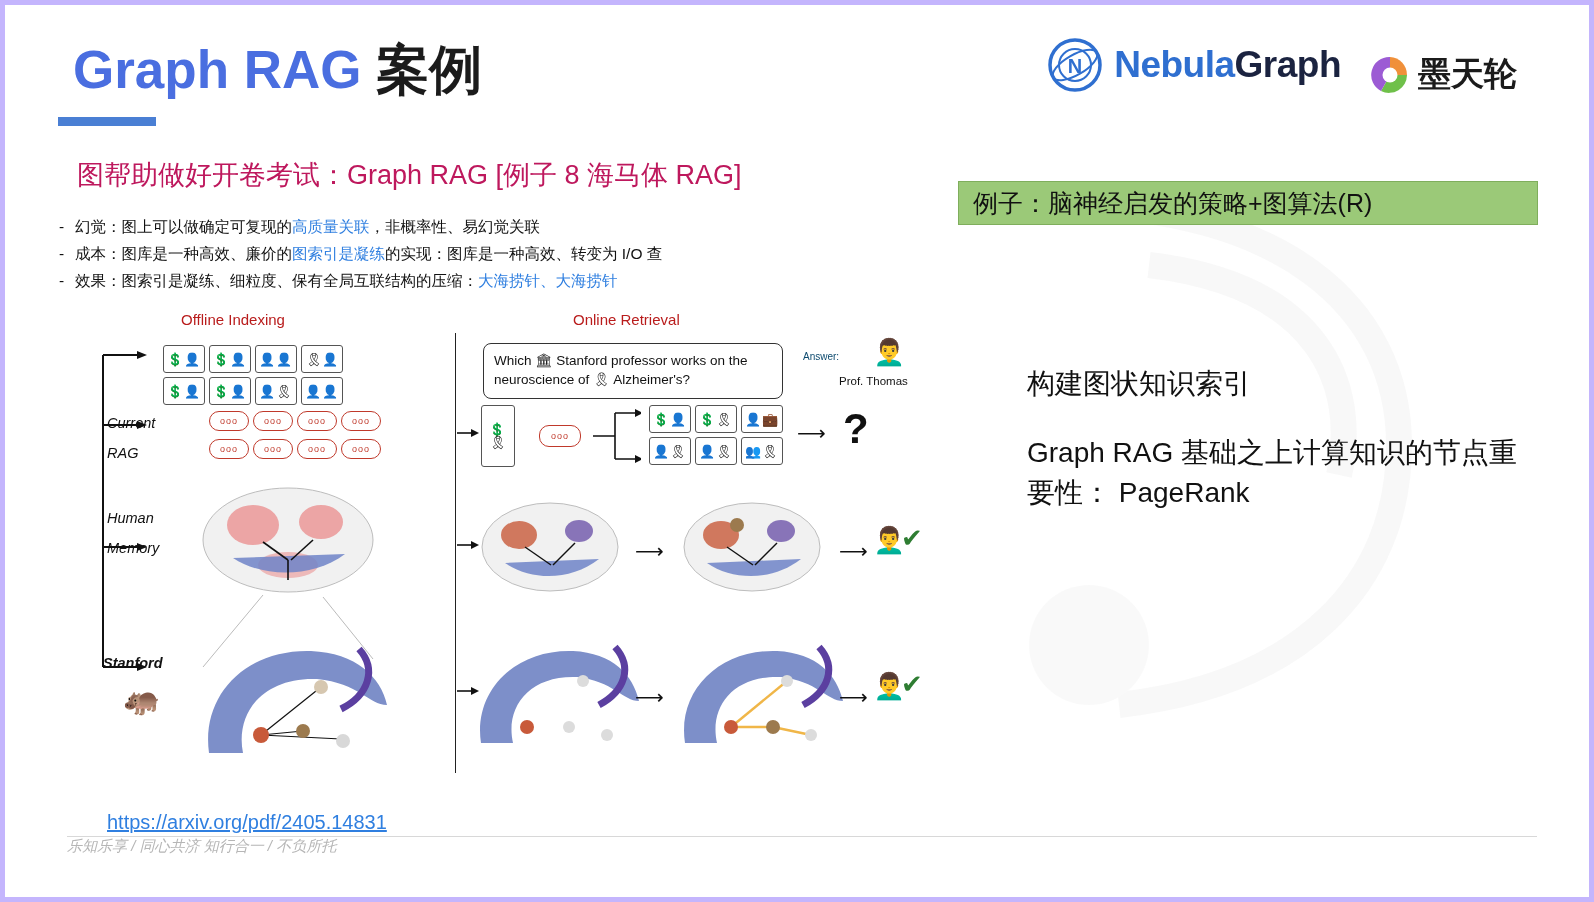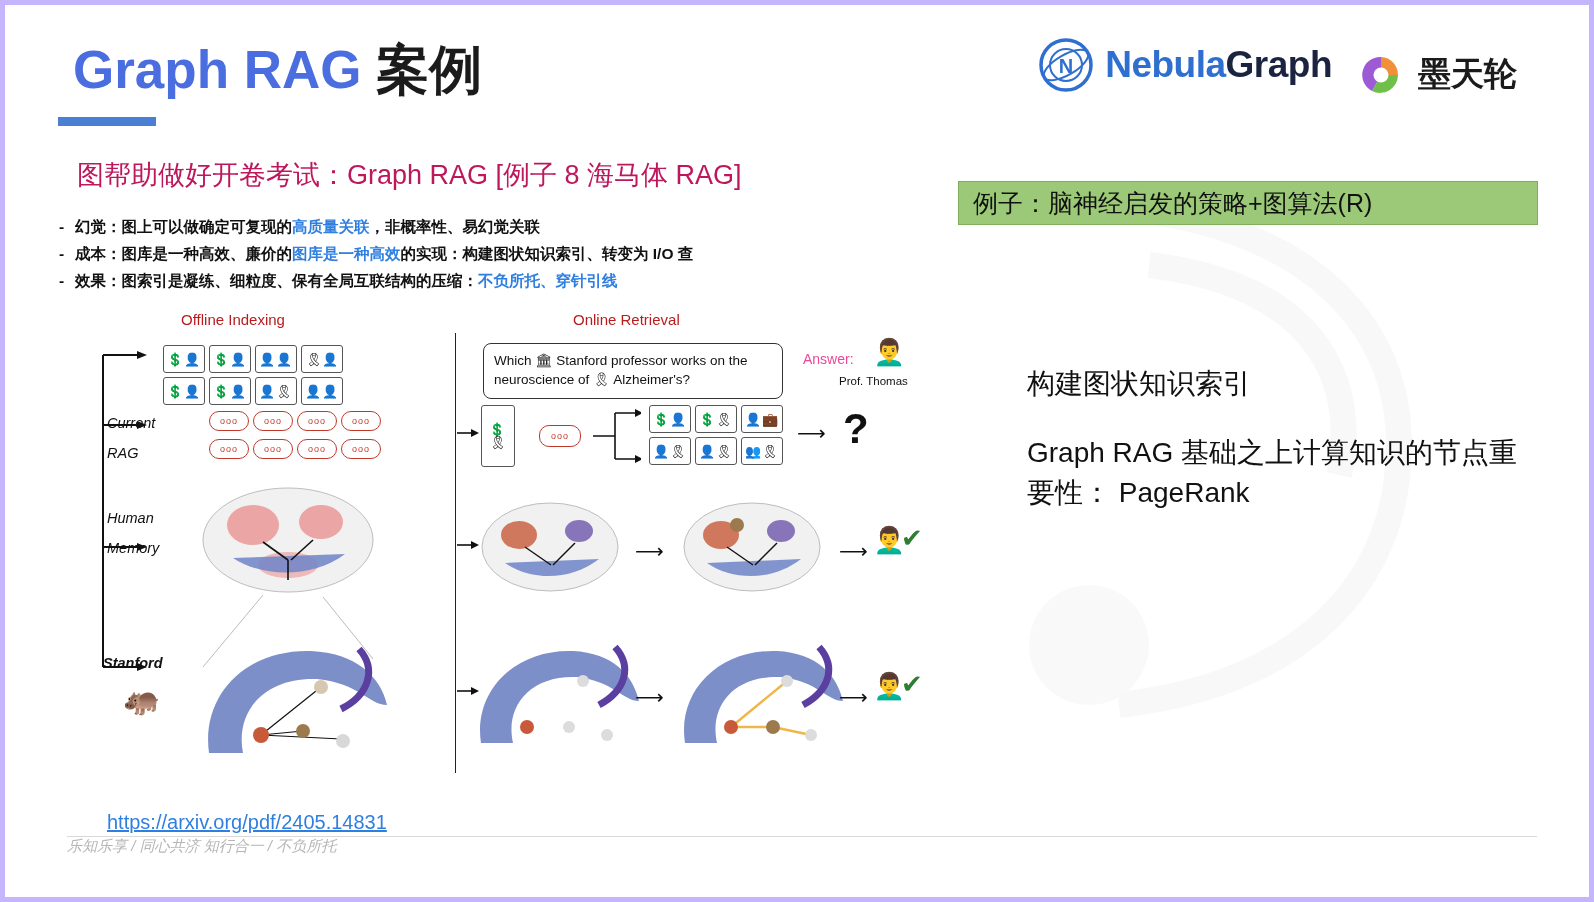--- a/index.html
+++ b/index.html
@@ -73,21 +73,21 @@
     font-size: 37px;
     font-weight: bold;
     color: #1b2340;
     letter-spacing: -0.5px;
     white-space: nowrap;
   }
   .nebula-text .accent { color: #2f6fd0; }
   .motian {
     display: flex;
     align-items: center;
-    gap: 16px;
+    gap: 7px;
     margin-top: 19px;
   }
   .motian-mark {
     width: 42px;
     height: 42px;
     flex: 0 0 42px;
   }
   .motian-text {
     font-size: 33px;
     font-weight: bold;
@@ -108,21 +108,20 @@
     position: absolute;
     left: 54px;
     top: 208px;
     width: 800px;
     font-size: 15.5px;
     color: #111;
     line-height: 1.75;
   }
   .bullet {
     white-space: nowrap;
-    font-weight: bold;
   }
   .bullet .dash { display: inline-block; width: 16px; }
   .hl { color: #2f7fe0; }
 
   
   .figure {
     position: absolute;
     left: 78px;
     top: 300px;
     width: 830px;
@@ -187,22 +186,22 @@
     padding: 8px 10px;
     font-size: 13.5px;
     line-height: 1.4;
     color: #111;
     box-sizing: border-box;
   }
   .answer-label {
     position: absolute;
     left: 372px;
     top: 46px;
-    font-size: 14px;
-    color: #ec4899;
+    font-size: 10px;
+    color: #0c4a6e;
   }
   .prof-label {
     position: absolute;
     left: 366px;
     top: 80px;
     font-size: 11.5px;
     color: #111;
   }
   .qmark {
     position: absolute;
@@ -333,24 +332,24 @@
     </div>
   </div>
 
   <div class="subtitle">图帮助做好开卷考试：Graph RAG [例子 8 海马体 RAG]</div>
 
   <div class="bullets">
     <div class="bullet">
       <span class="dash">-</span><span>幻觉：图上可以做确定可复现的</span><span class="hl">高质量关联</span><span>，非概率性、易幻觉关联</span>
     </div>
     <div class="bullet">
-      <span class="dash">-</span><span>成本：图库是一种高效、廉价的</span><span class="hl">图库是一种高效</span><span>的实现：构建图状知识索引、转变为 I/O 查</span>
+      <span class="dash">-</span><span>成本：图库是一种高效、廉价的</span><span class="hl">图索引是凝练</span><span>的实现：图库是一种高效、转变为 I/O 查</span>
     </div>
     <div class="bullet">
-      <span class="dash">-</span><span>效果：图索引是凝练、细粒度、保有全局互联结构的压缩：</span><span class="hl">不负所托、穿针引线</span><span></span>
+      <span class="dash">-</span><span>效果：图索引是凝练、细粒度、保有全局互联结构的压缩：</span><span class="hl">大海捞针、大海捞针</span><span></span>
     </div>
   </div>
 
   <div class="figure">
     <div class="fig-head offline">Offline Indexing</div>
     <div class="fig-head online">Online Retrieval</div>
     <div class="fig-divider"></div>
 
     <div class="chip" style="left:80px; top:40px; width:40px; height:26px;">💲👤</div>
     <div class="chip" style="left:126px; top:40px; width:40px; height:26px;">💲👤</div>

